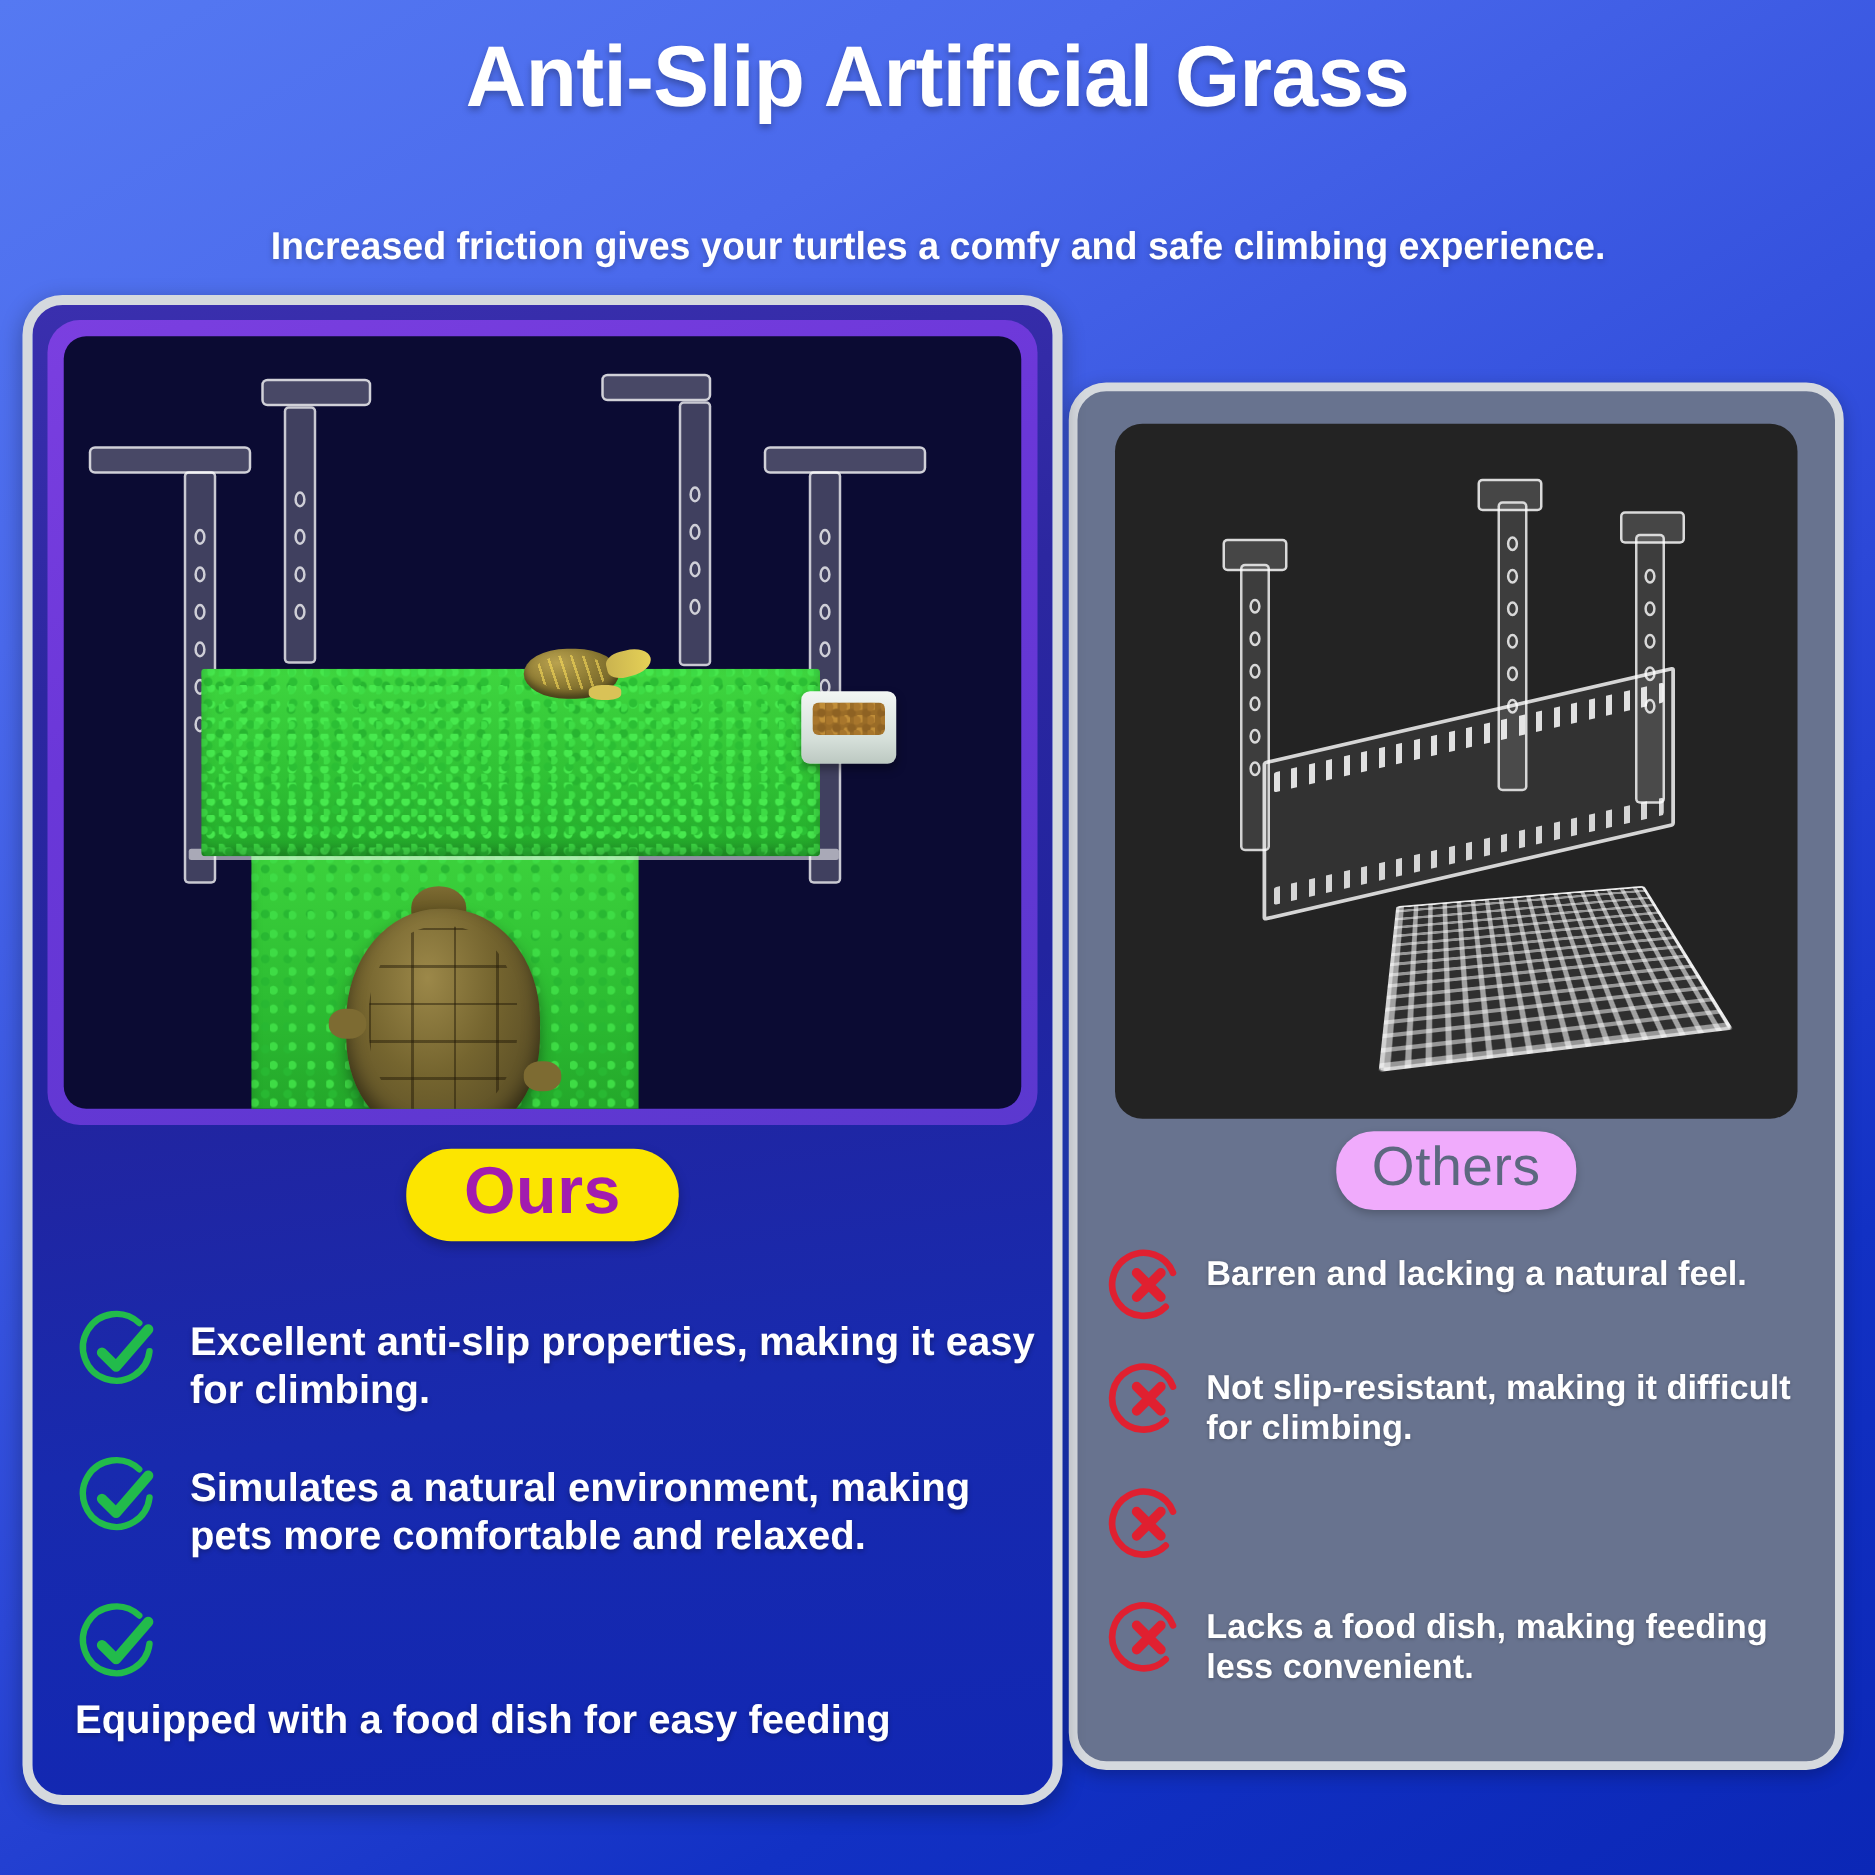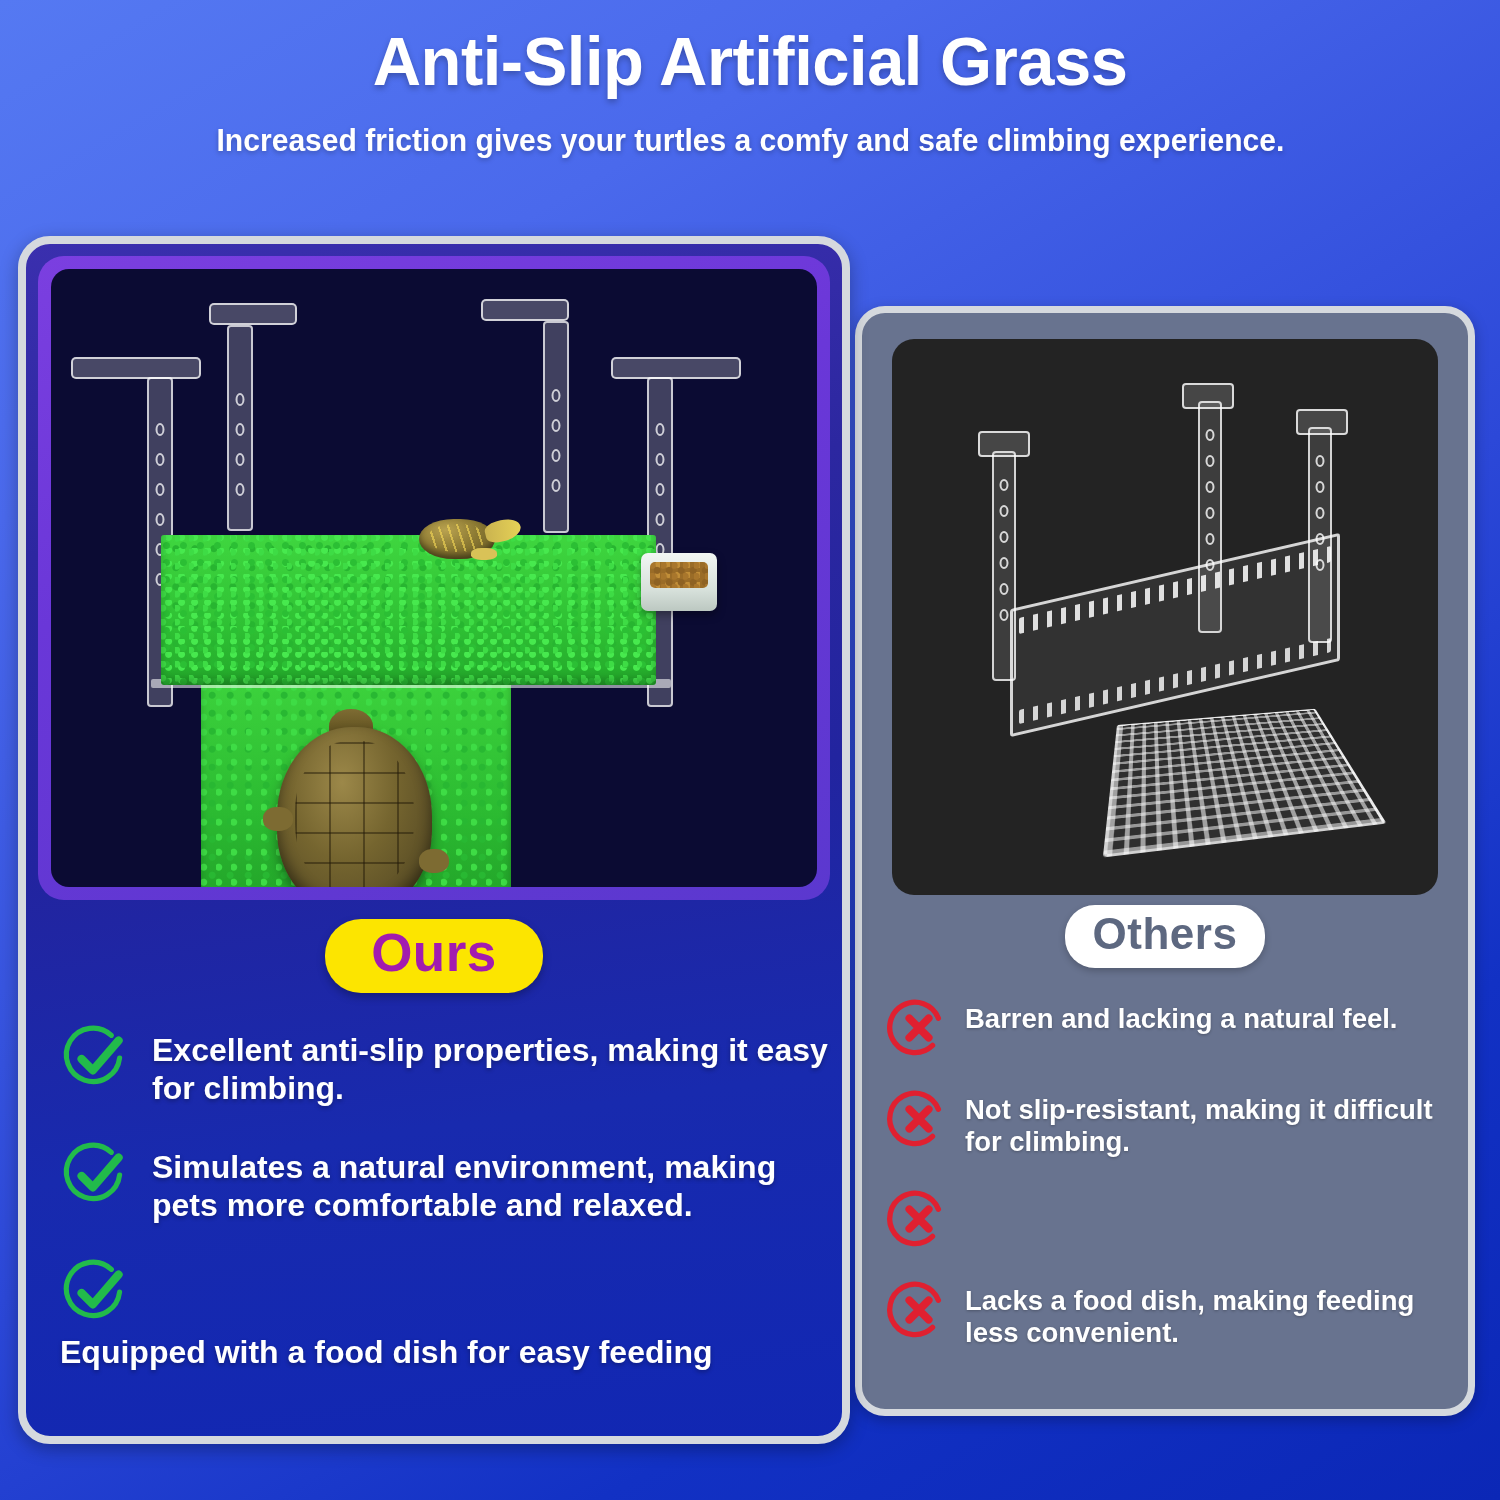--- a/index.html
+++ b/index.html
@@ -5,21 +5,21 @@
   * { margin:0; padding:0; box-sizing:border-box; }
   html,body { width:1500px; height:1500px; }
   body{
     font-family:"Liberation Sans", sans-serif;
     background:linear-gradient(150deg,#5579F2 0%,#4A69EC 22%,#2C48D8 55%,#1231C4 78%,#0B27B6 100%);
     position:relative; overflow:hidden;
   }
 
   
   .header{ position:absolute; left:0; top:0; width:1500px; height:215px;
-           display:flex; flex-direction:column; align-items:center; justify-content:flex-start; }
+           display:flex; flex-direction:column; align-items:center; justify-content:space-between; }
   .title{
     margin-top:22px;
     font-size:69px; font-weight:bold; color:#FFFFFF; letter-spacing:-0.5px;
     text-shadow:0 3px 6px rgba(0,0,0,.28);
     font-family:"Liberation Sans", sans-serif;
     transform:scaleX(.97);
   }
   .subtitle{
     margin-top:22px;
     font-size:31px; font-weight:bold; color:#FFFFFF;
@@ -35,22 +35,22 @@
     border:7px solid #D5D9DE;
     box-shadow:0 4px 14px rgba(0,0,0,.25);
     overflow:hidden;
   }
   .others-photo{
     position:absolute; left:30px; top:26px; width:546px; height:556px;
     background:#232323; border-radius:22px; overflow:hidden;
   }
   .others-badge-wrap{ position:absolute; left:0; top:592px; width:606px; display:flex; justify-content:center; }
   .badge-others{
-    background:#ffffff; color:#5D6880;
-    font-size:44px; font-weight:bold; letter-spacing:.5px;
+    background:#f0abfc; color:#5D6880;
+    font-size:44px; font-weight:normal; letter-spacing:.5px;
     padding:4px 28px 9px 28px; border-radius:30px;
     box-shadow:0 3px 7px rgba(0,0,0,.22);
   }
   .others-list{ position:absolute; left:26px; top:688px; width:572px; }
   .o-item{ display:flex; align-items:flex-start; margin-bottom:33px; }
   .o-item:last-child{ margin-bottom:0; }
   .o-icon{ flex:0 0 62px; width:62px; height:62px; margin-right:15px; margin-top:-4px; }
   .o-text{ color:#FFFFFF; font-size:27.5px; font-weight:bold; line-height:1.18;
            text-shadow:0 1px 3px rgba(0,0,0,.28); padding-top:2px; }
 
@@ -73,21 +73,21 @@
     width:100%; height:100%; border-radius:18px;
     background:#0B0B33; position:relative; overflow:hidden;
   }
   .ours-badge-wrap{ position:absolute; left:0; top:675px; width:816px; display:flex; justify-content:center; }
   .badge-ours{
     background:#FCE500; color:#a21caf;
     font-size:53px; font-weight:bold; letter-spacing:.5px;
     padding:3px 46px 10px 46px; border-radius:36px;
     box-shadow:0 4px 9px rgba(0,0,0,.28);
   }
-  .ours-list{ position:absolute; left:34px; top:783px; width:780px; }
+  .ours-list{ position:absolute; left:34px; top:806px; width:780px; }
   .c-item{ display:flex; align-items:flex-start; margin-bottom:36px; }
   .c-item:last-child{ margin-bottom:0;flex-direction:column; }
   .c-icon{ flex:0 0 74px; width:74px; height:74px; margin-right:18px; margin-top:-6px; }
   .c-text{ color:#FFFFFF; font-size:32px; font-weight:bold; line-height:1.2;
            text-shadow:0 2px 4px rgba(0,0,0,.3); padding-top:4px; }
 
   
   .rig{ position:absolute; inset:0; }
   .grass-top{
     position:absolute; left:110px; top:266px; width:495px; height:150px;

